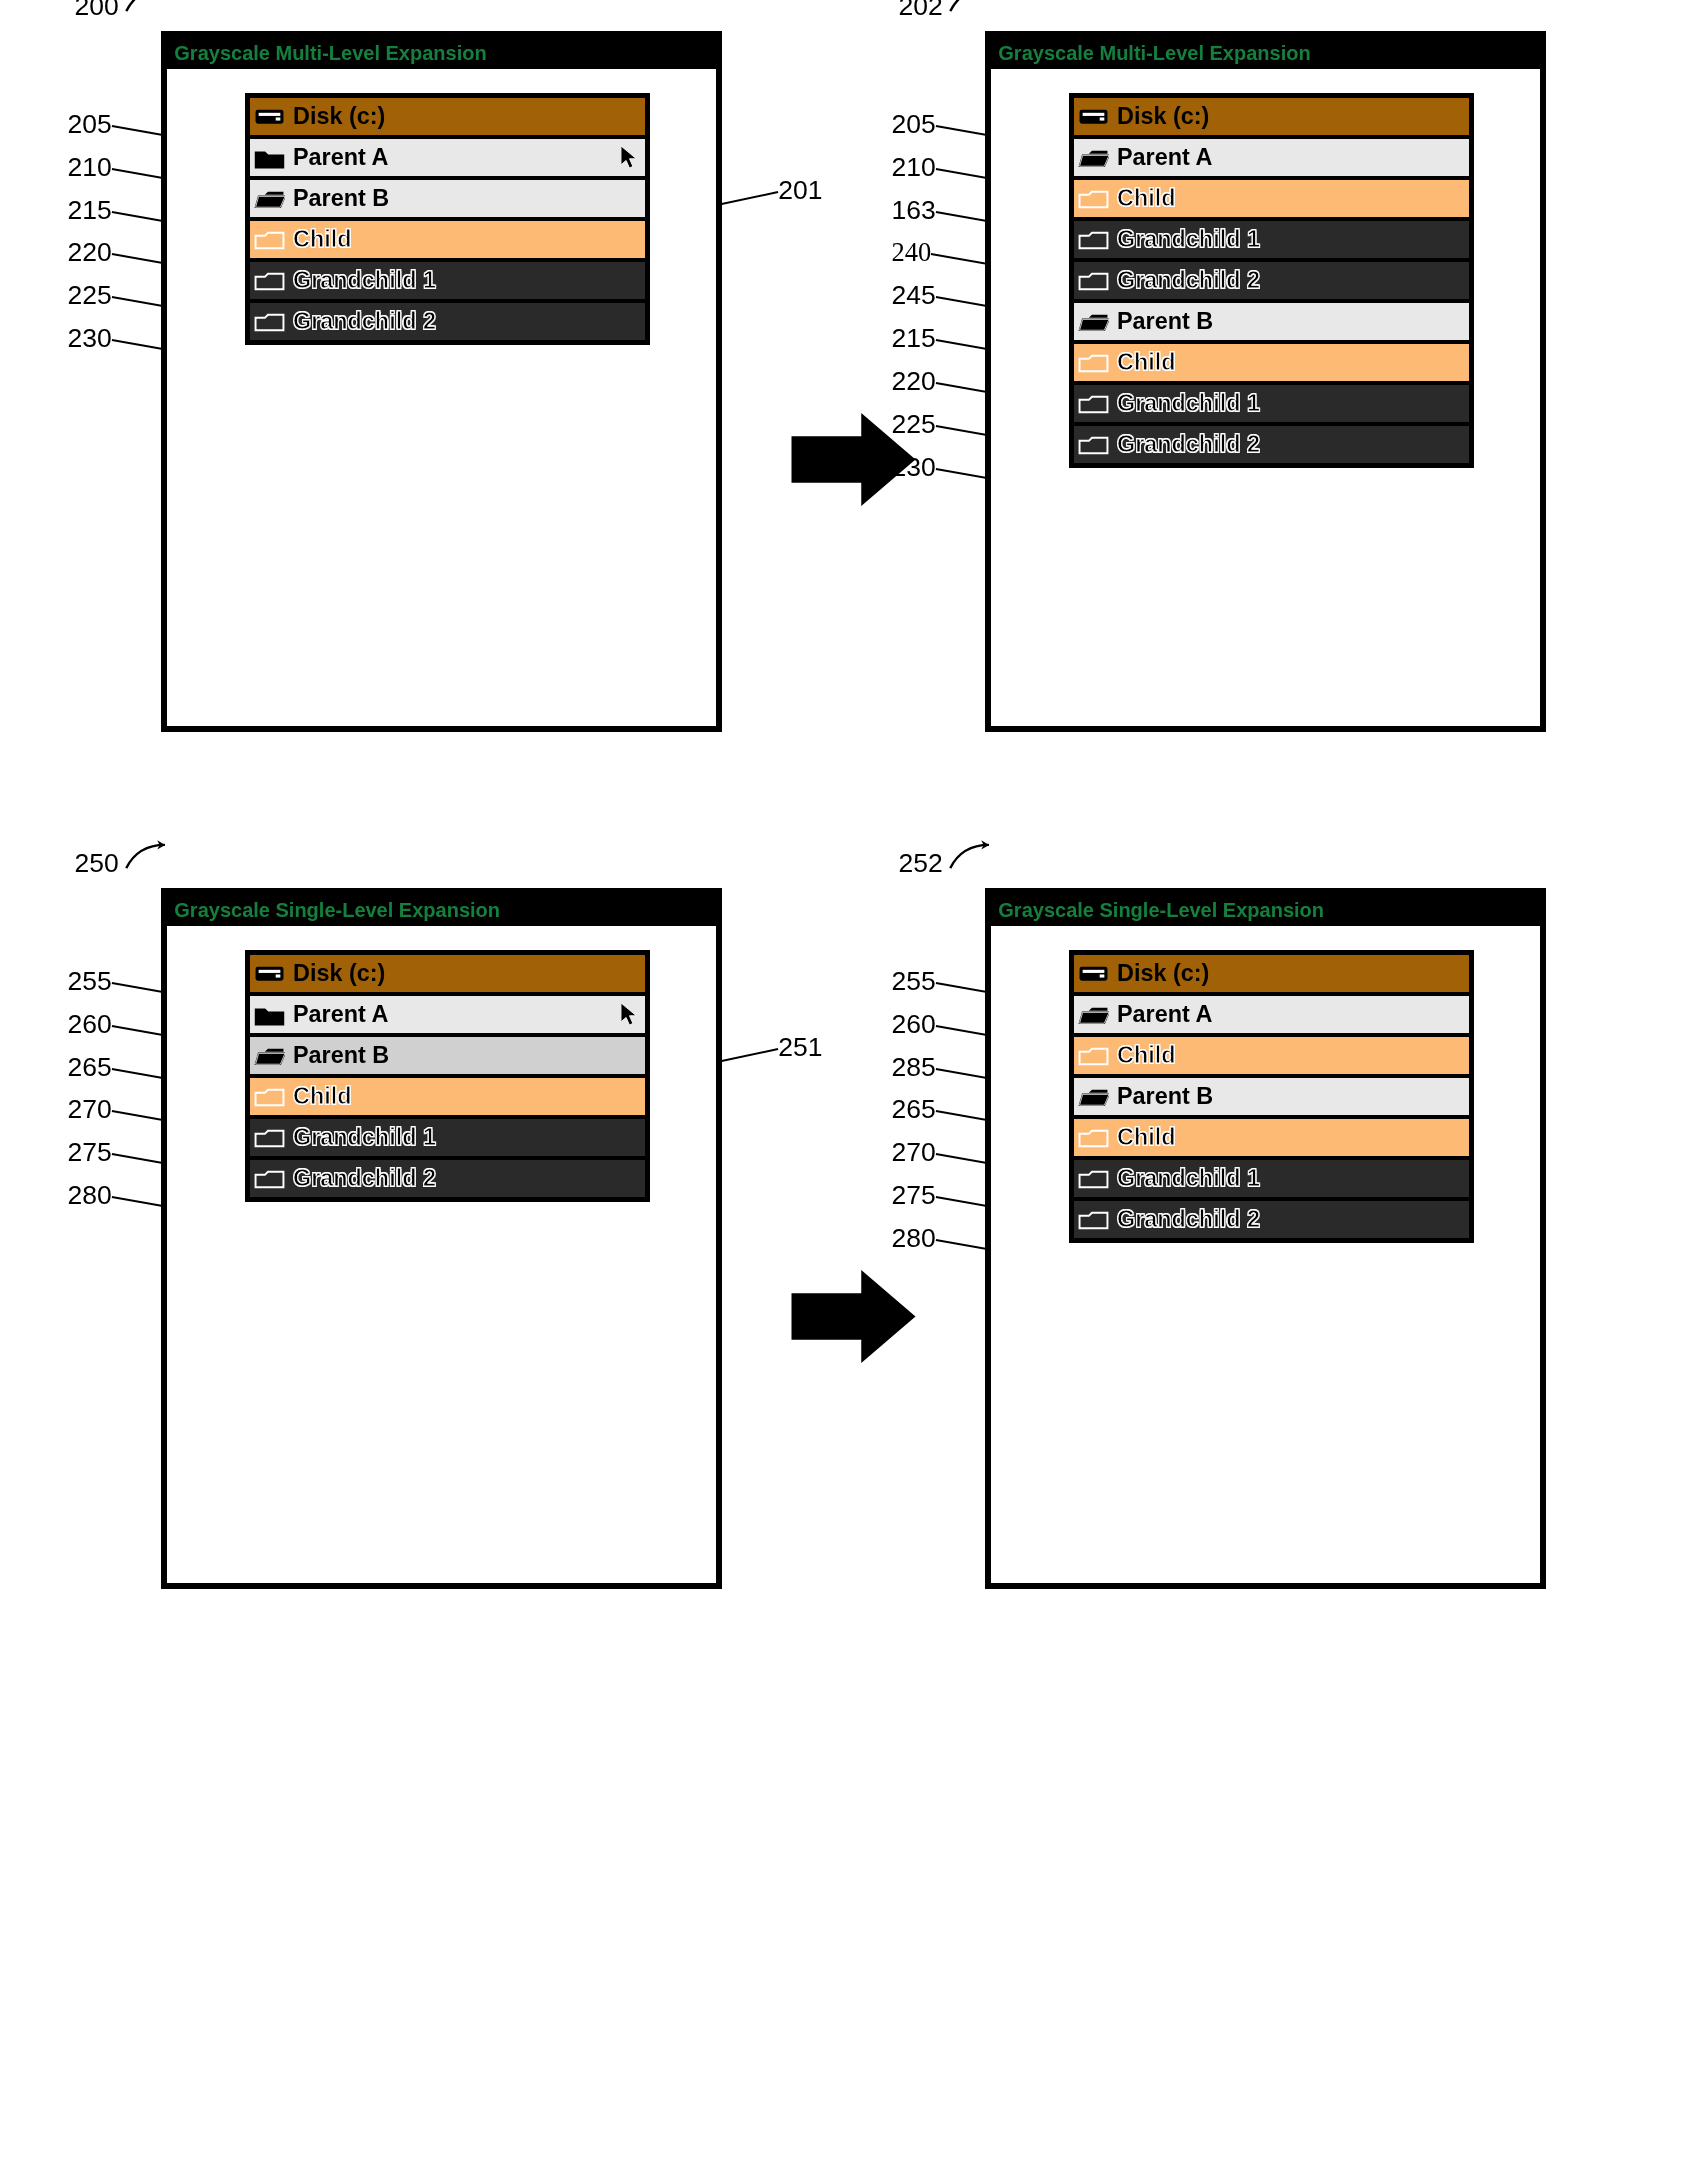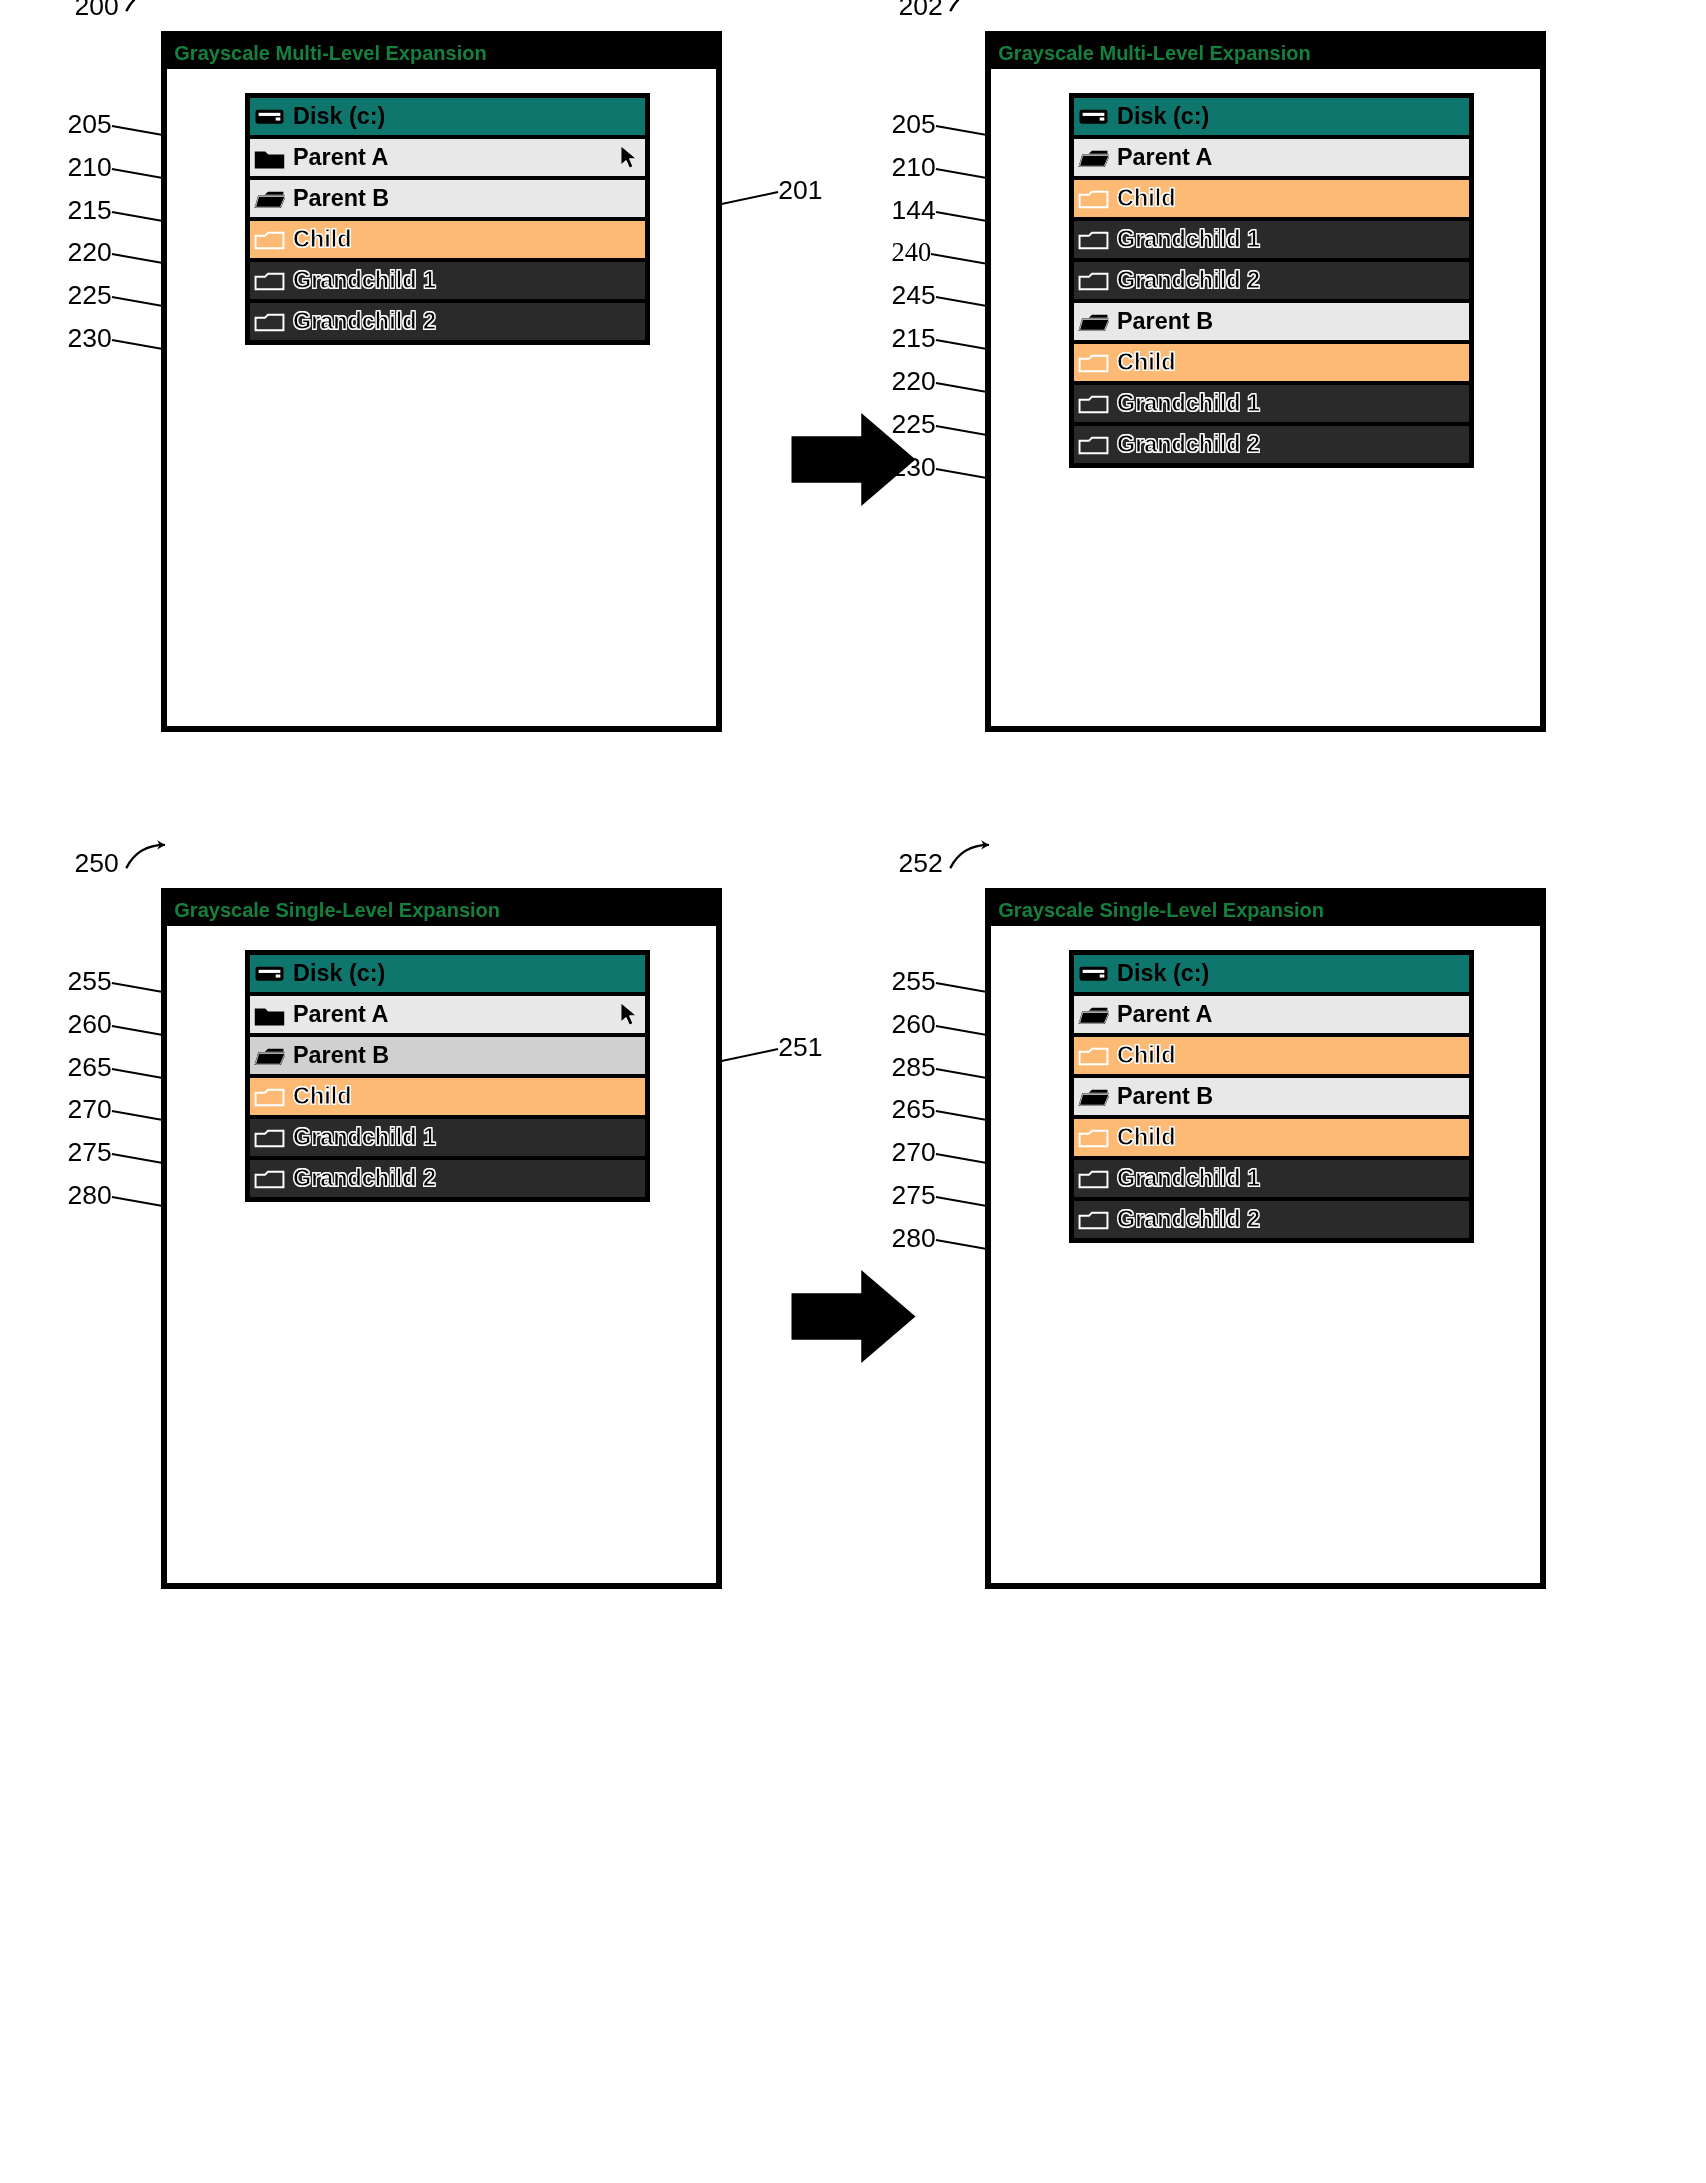--- a/index.html
+++ b/index.html
@@ -36,21 +36,21 @@
     padding: 3.1px 4.7px;
     position: relative;
     min-height: 41px;
   }
   .row-item .label {
     font-weight: 900;
     font-size: 23.4px;
     font-family: Arial, sans-serif;
     white-space: nowrap;
   }
-  .row-item.level-0 { background: #0f766e; }
+  .row-item.level-0 { background: #a16207; }
   .row-item.level-1 { background: #e8e8e8; }
   .row-item.level-1-dark { background: #d0d0d0; }
   .row-item.level-2 { background: #fdba74; }
   .row-item.level-3 { background: #2a2a2a; }
 
   .row-item.level-2 .label,
   .row-item.level-3 .label {
     color: #000;
     -webkit-text-stroke: 0.8px #fff;
     text-shadow:
@@ -246,21 +246,21 @@
       <div class="panel-wrap">
         <div class="arrow-hook" style="left:-86px; top:-47px;">
           <span>202</span>
           <svg width="47" height="31" viewBox="0 0 60 40">
               <use href="#ic-hook"></use>
             </svg>
         </div>
 
         <div class="ref line-right" style="left:-93px; top:78px; --len:156px; --ang:10deg;">205</div>
         <div class="ref line-right" style="left:-93px; top:121px; --len:156px; --ang:10deg;">210</div>
-        <div class="ref line-right" style="left:-93px; top:164px; --len:156px; --ang:10deg;">144</div>
+        <div class="ref line-right" style="left:-93px; top:164px; --len:156px; --ang:10deg;">163</div>
         <div class="ref line-right" style="left:-93px; top:206px;font-family:Liberation Serif, serif; --len:156px; --ang:10deg;">240</div>
         <div class="ref line-right" style="left:-93px; top:249px; --len:156px; --ang:10deg;">245</div>
         <div class="ref line-right" style="left:-93px; top:292px; --len:156px; --ang:10deg;">215</div>
         <div class="ref line-right" style="left:-93px; top:335px; --len:156px; --ang:10deg;">220</div>
         <div class="ref line-right" style="left:-93px; top:378px; --len:156px; --ang:10deg;">225</div>
         <div class="ref line-right" style="left:-93px; top:421px; --len:156px; --ang:10deg;">230</div>
 
         <div class="panel tall">
           <div class="titlebar">Grayscale Multi-Level Expansion</div>
           <div class="tree" id="multi-after-tree">

